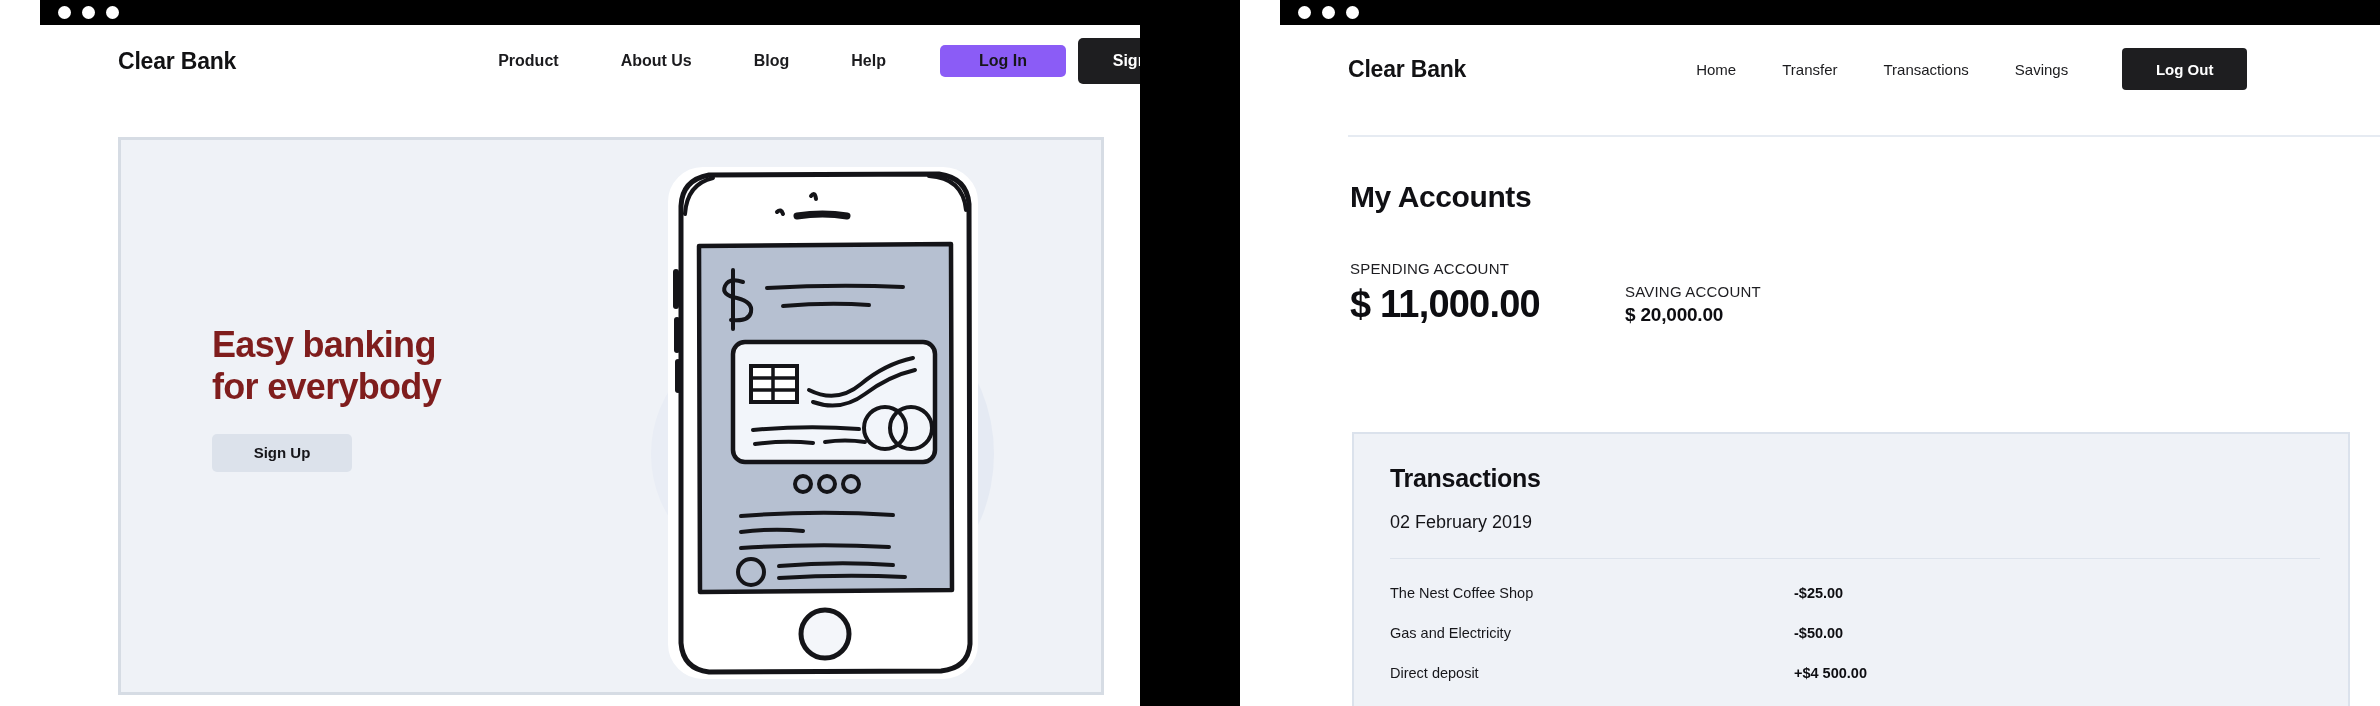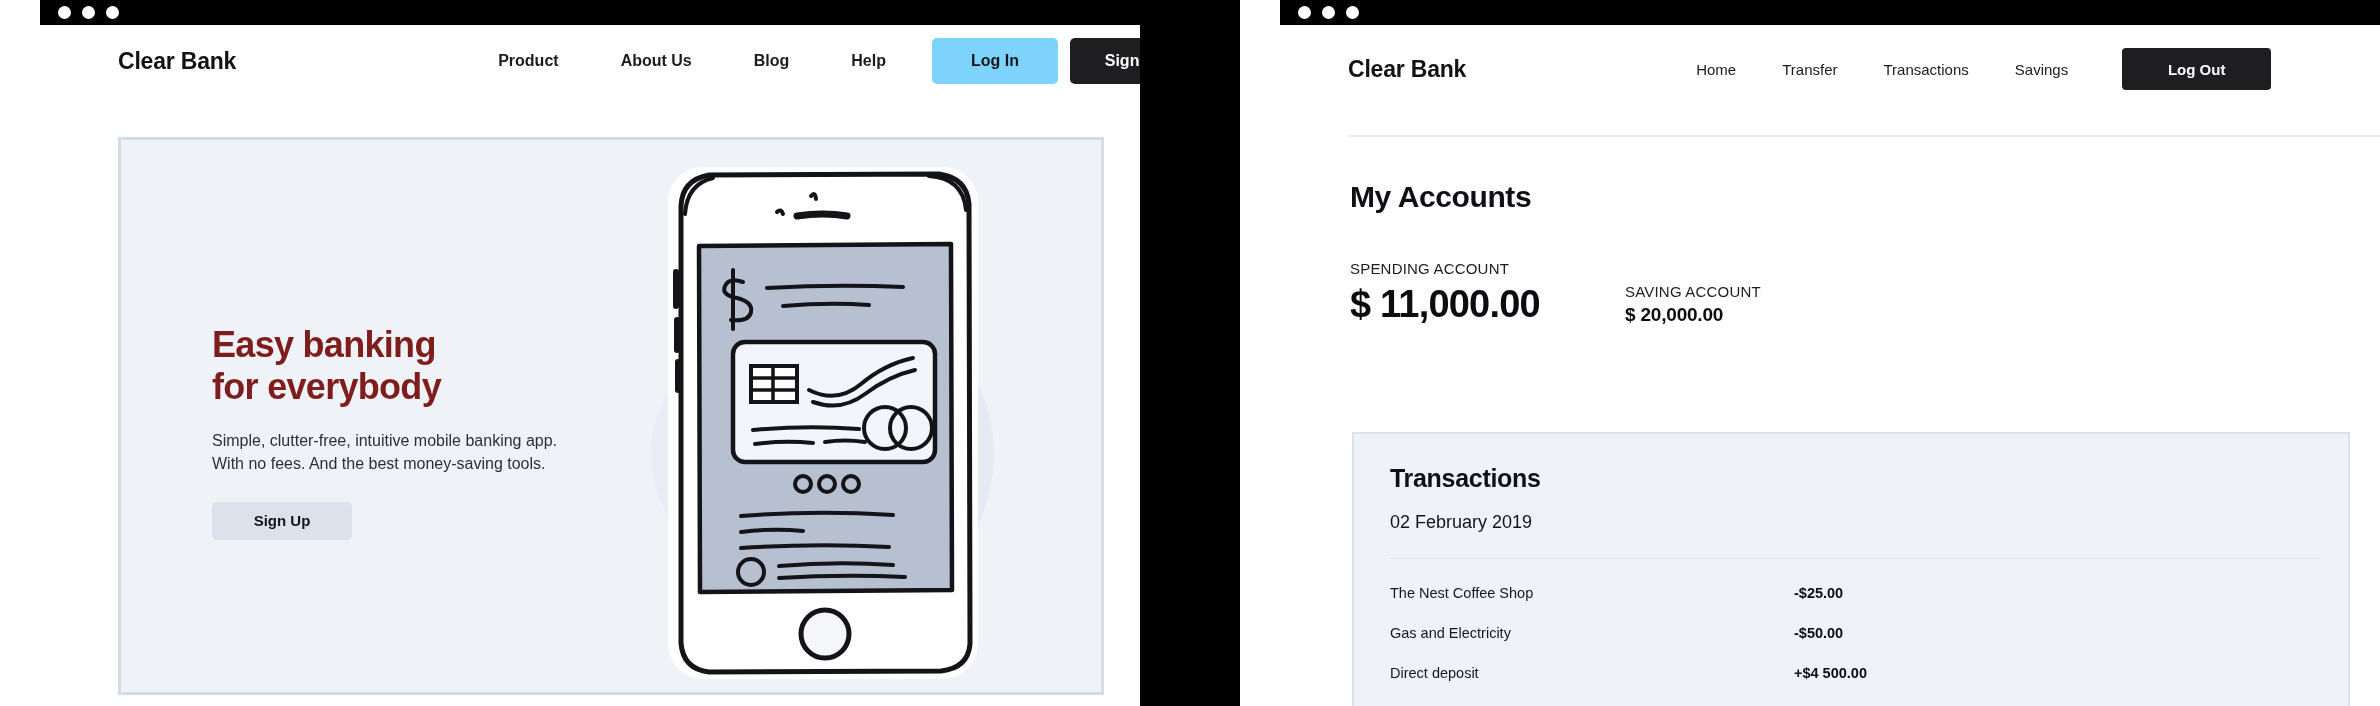--- a/index.html
+++ b/index.html
@@ -93,23 +93,24 @@
     font-family: inherit;
     font-size: 16px;
     font-weight: 700;
     cursor: pointer;
     white-space: nowrap;
     display: inline-flex;
     align-items: center;
     justify-content: center;
   }
   .btn-login {
-    width: 126px; height: 46px;
-    background: #7dd3fc;
+    width: 126px; height: 32px;
+    background: #8b5cf6;
     color: #16161a;
+    margin-left: 8px;
   }
   .btn-signup-nav {
     width: 130px; height: 46px;
     background: #1e1e20;
     color: #ffffff;
   }
 
   .hero {
     position: absolute;
     left: 78px;
@@ -175,21 +176,21 @@
   }
   .db-link {
     font-size: 15px;
     font-weight: 400;
     color: #1b1b1e;
     white-space: nowrap;
     cursor: pointer;
   }
   .btn-logout {
     margin-left: 54px;
-    width: 149px; height: 42px;
+    width: 125px; height: 42px;
     background: #1e1e20;
     color: #ffffff;
     font-size: 15px;
     border-radius: 4px;
   }
   .db-divider {
     position: absolute;
     left: 68px;
     top: 110px;
     width: 1032px;
@@ -312,22 +313,20 @@
           <button class="btn btn-login">Log In</button>
           <button class="btn btn-signup-nav">Sign Up</button>
         </div>
       </div>
 
       <section class="hero">
 
         <div class="hero-copy">
           <h1 class="hero-title">Easy banking
 for everybody</h1>
-          <p class="hero-sub">Simple, clutter-free, intuitive mobile banking app.
-With no fees. And the best money-saving tools.</p>
           <button class="btn btn-signup-hero">Sign Up</button>
         </div>
 
         <div class="phone-art">
           <svg viewBox="0 0 430 540" xmlns="http://www.w3.org/2000/svg">
 
             <circle cx="205" cy="300" r="168" fill="#e5eaf3"></circle>
             <circle cx="150" cy="300" r="120" fill="#e9edf5"></circle>
 
             <g>

